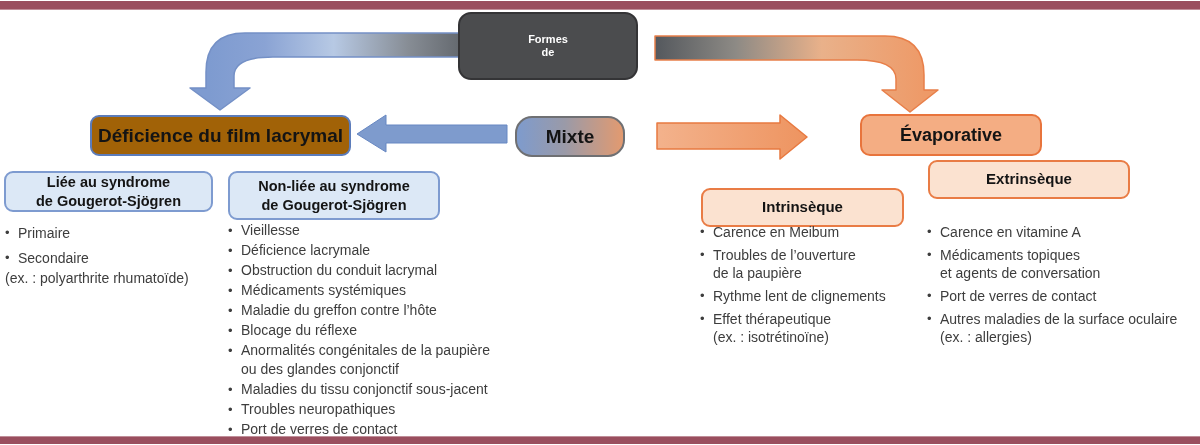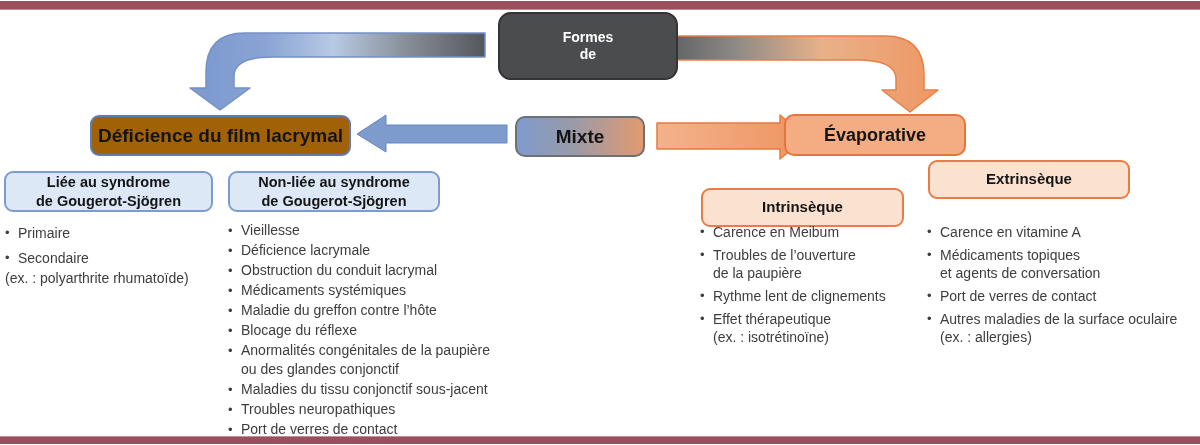--- a/index.html
+++ b/index.html
@@ -12,44 +12,44 @@
   .hbar.top { top:1px; height:8px; border-bottom:1px solid #c08e99; }
   .hbar.bottom { top:436px; height:7px; border-top:1px solid #c08e99; }
 
   .arrow-layer { position:absolute; left:0; top:0; width:1200px; height:445px; }
 
   .box {
     position:absolute; display:flex; align-items:center; justify-content:center;
     text-align:center; font-weight:700; color:#141414; box-sizing:border-box;
   }
   .root-box {
-    left:498px; top:12px; width:180px; height:68px;
+    left:458px; top:12px; width:180px; height:68px;
     background:#4b4c4e; border:2px solid #343436; border-radius:13px;
-    color:#ffffff; font-size:14px; line-height:1.22;
+    color:#ffffff; font-size:11px; line-height:1.22;
   }
   .deficience-box {
     left:90px; top:115px; width:261px; height:41px;
     background:#a16207; border:2px solid #5c7cba; border-radius:9px;
     font-size:19px;
   }
   .mixte-box {
-    left:515px; top:116px; width:130px; height:41px;
+    left:515px; top:116px; width:110px; height:41px;
     background:linear-gradient(90deg,#7e9bcd 0%, #9a9aa8 45%, #e29a70 100%);
-    border:2px solid #6f7073; border-radius:10px; font-size:19px;
+    border:2px solid #6f7073; border-radius:17px; font-size:19px;
   }
   .evaporative-box {
-    left:784px; top:114px; width:182px; height:42px;
+    left:860px; top:114px; width:182px; height:42px;
     background:#f4ad83; border:2px solid #e8743c; border-radius:10px;
     font-size:18px;
   }
   .sub-box { font-size:14.5px; line-height:1.25; border-radius:9px; }
   .sub-blue   { background:#dce8f6; border:2px solid #7e9bd0; }
   .sub-orange { background:#fbe2d0; border:2px solid #e97c45; }
   .sub-liee        { left:4px;   top:171px; width:209px; height:41px; }
-  .sub-nonliee     { left:228px; top:171px; width:212px; height:41px; }
+  .sub-nonliee     { left:228px; top:171px; width:212px; height:49px; }
   .sub-intrinseque { left:701px; top:188px; width:203px; height:39px; font-size:15px; }
   .sub-extrinseque { left:928px; top:160px; width:202px; height:39px; font-size:15px; }
 
   .list { position:absolute; color:#3d3d3d; font-size:14px; }
   .list-liee        { left:5px;   top:223px; width:230px; line-height:20px; }
   .list-nonliee     { left:228px; top:221px; width:300px; line-height:19px; }
   .list-intrinseque { left:700px; top:223px; width:225px; line-height:18px; }
   .list-extrinseque { left:927px; top:223px; width:262px; line-height:18px; }
   .li { display:flex; align-items:flex-start; }
   .list-nonliee .li { margin-bottom:1px; }

